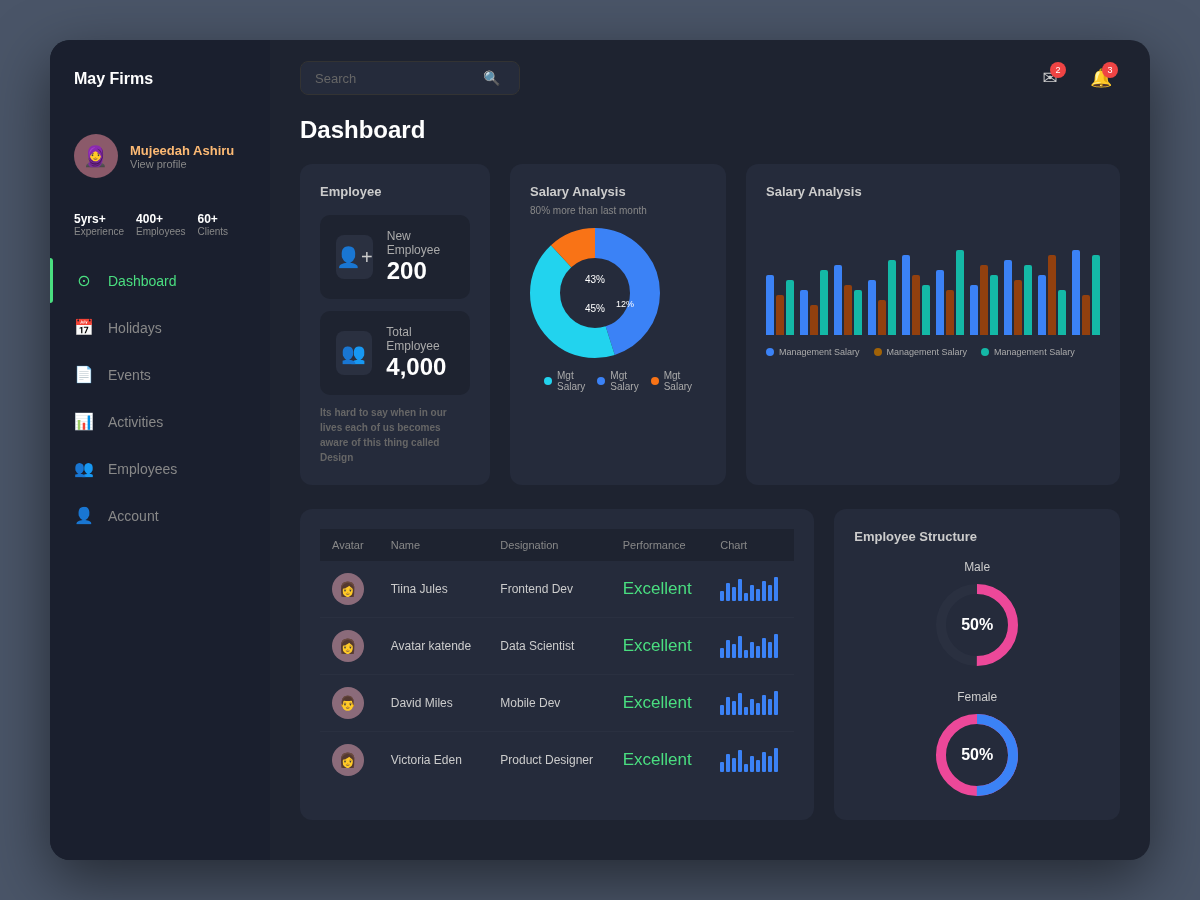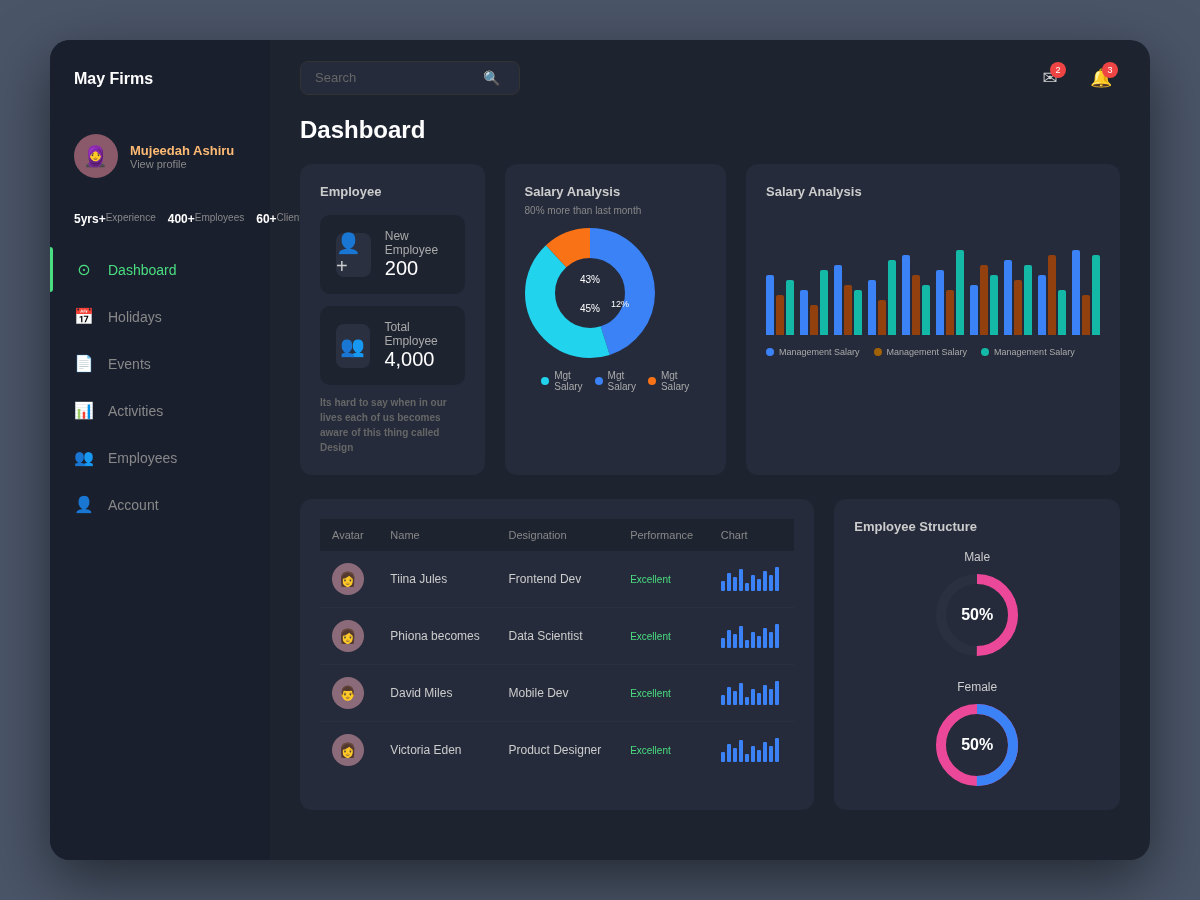--- a/index.html
+++ b/index.html
@@ -61,22 +61,21 @@
       color: #888;
       font-size: 11px;
     }
     .stats-row {
       display: flex;
       padding: 8px 24px 20px;
       gap: 12px;
     }
     .stat-item {
       display: flex;
-      flex-direction: row;
-      text-align: center;
+      flex-direction: column;
     }
     .stat-value {
       color: #fff;
       font-size: 12px;
       font-weight: 700;
     }
     .stat-label {
       color: #888;
       font-size: 10px;
     }
@@ -124,21 +123,21 @@
     }
     
     .header {
       display: flex;
       align-items: center;
       padding: 20px 30px;
       gap: 20px;
     }
     .search-bar {
       display: flex;
-      align-items: flex-start;
+      align-items: center;
       background: #252b3b;
       border: 1px solid #333;
       border-radius: 8px;
       padding: 8px 14px;
       gap: 8px;
       flex: 0 0 220px;
     }
     .search-bar input {
       background: none;
       border: none;
@@ -234,22 +233,22 @@
       justify-content: center;
       font-size: 20px;
       color: #ccc;
     }
     .emp-stat-label {
       color: #aaa;
       font-size: 12px;
     }
     .emp-stat-value {
       color: #fff;
-      font-size: 20px;
-      font-weight: 400;
+      font-size: 24px;
+      font-weight: 700;
     }
     .card-desc {
       color: #666;
       font-size: 10px;
       margin-top: 10px;
       line-height: 1.5;
       font-weight: bold;
     }
     
     .pie-subtitle {
@@ -333,21 +332,21 @@
       height: 32px;
       border-radius: 50%;
       background: #8b6b7a;
       display: flex;
       align-items: center;
       justify-content: center;
       font-size: 14px;
     }
     .excellent-badge {
       color: #4ade80;
-      font-size: 10px;
+      font-size: 17px;
     }
     .mini-chart {
       display: flex;
       align-items: flex-end;
       gap: 2px;
       height: 24px;
     }
     .mini-bar {
       width: 4px;
       background: #3b82f6;
@@ -635,21 +634,21 @@
                       <div class="mini-bar" style="height: 20px;"></div>
                       <div class="mini-bar" style="height: 16px;"></div>
                       <div class="mini-bar" style="height: 24px;"></div>
                     </div>
                   </td>
                 </tr>
                 <tr>
                   <td>
                     <div class="perf-avatar">👩</div>
                   </td>
-                  <td>Phiona becomes</td>
+                  <td>Avatar katende</td>
                   <td>Data Scientist</td>
                   <td><span class="excellent-badge">Excellent</span></td>
                   <td>
                     <div class="mini-chart">
                       <div class="mini-bar" style="height: 10px;"></div>
                       <div class="mini-bar" style="height: 18px;"></div>
                       <div class="mini-bar" style="height: 14px;"></div>
                       <div class="mini-bar" style="height: 22px;"></div>
                       <div class="mini-bar" style="height: 8px;"></div>
                       <div class="mini-bar" style="height: 16px;"></div>

